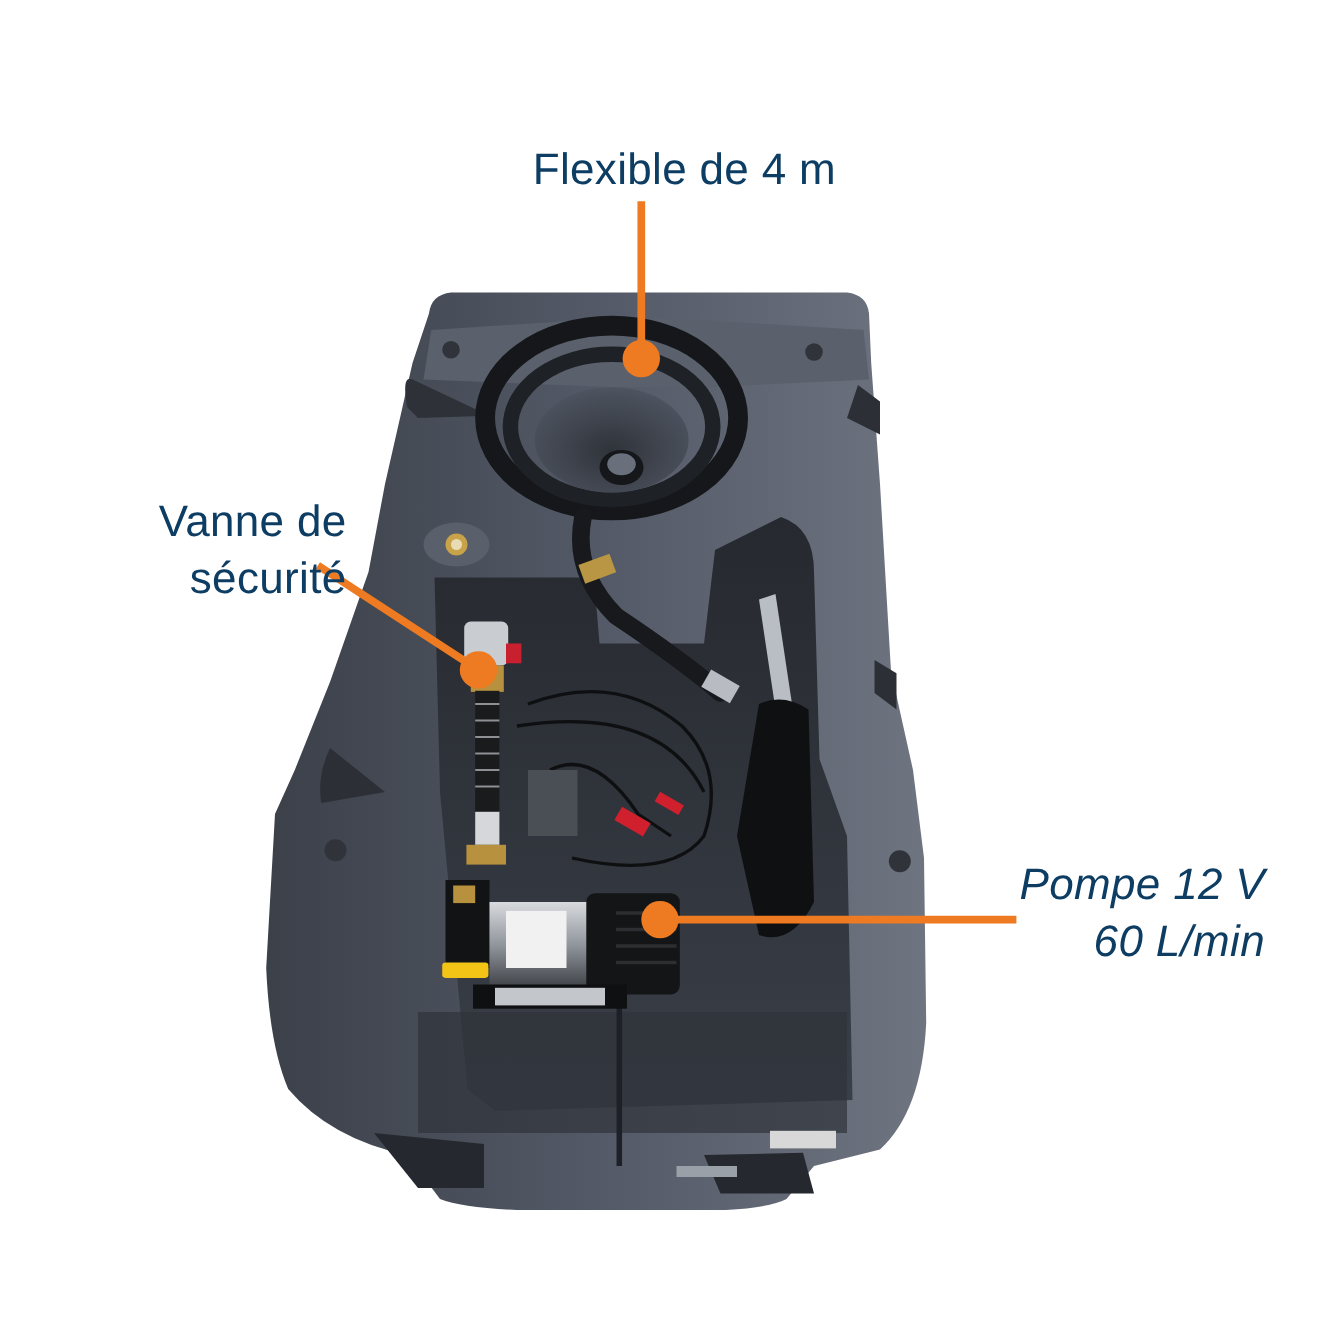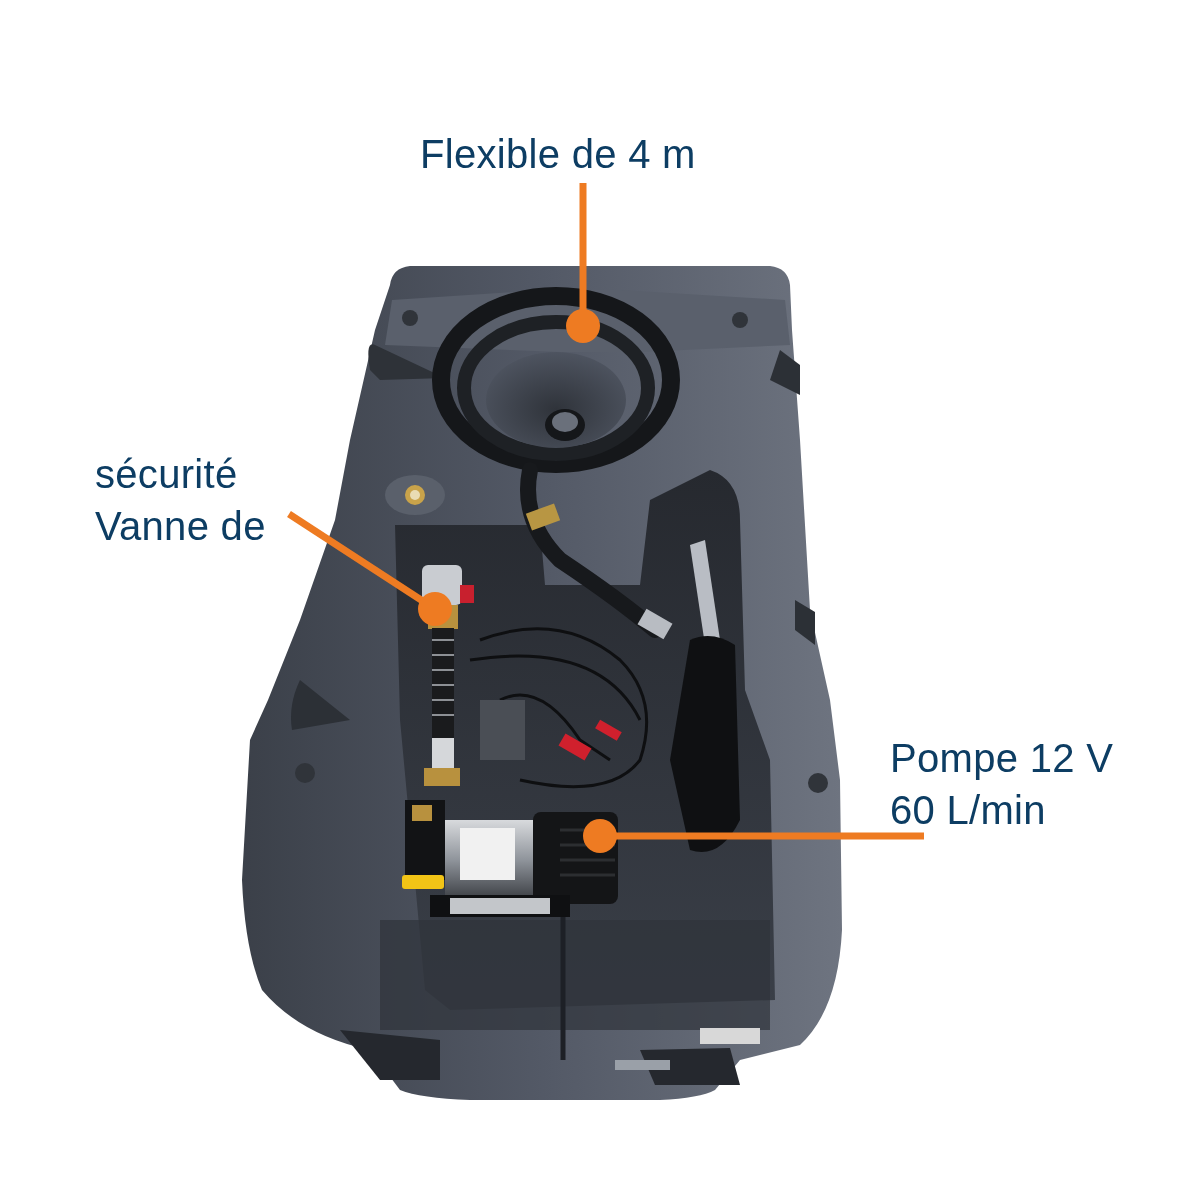--- a/index.html
+++ b/index.html
@@ -2,21 +2,21 @@
 <html><head>
   <meta charset="utf-8">
   <style>
     html, body { margin: 0; padding: 0; background: #ffffff; }
     body { width: 1200px; height: 1200px; position: relative; overflow: hidden;
            font-family: "Liberation Sans", "DejaVu Sans", sans-serif; }
     .stage { position: absolute; left: 0; top: 0; width: 1200px; height: 1200px; }
     .photo { position: absolute; left: 0; top: 0; width: 1200px; height: 1200px; }
     .label { position: absolute; color: #0d3d63; font-size: 40px; line-height: 52px;
              letter-spacing: 0.3px; white-space: nowrap; }
-    .label.center { text-align: left; }
+    .label.center { text-align: right; }
     .label span { display: block; }
   </style>
 </head>
 <body>
 
 <div class="stage">
 
   <svg class="photo" viewBox="0 0 1200 1200" xmlns="http://www.w3.org/2000/svg">
     <defs>
       <linearGradient id="bodyGrad" x1="0" y1="0" x2="1" y2="0">
@@ -129,22 +129,22 @@
       <line x1="600" y1="836" x2="924" y2="836" stroke="#ee7b22" stroke-width="7"></line>
       <circle cx="600" cy="836" r="17" fill="#ee7b22"></circle>
     </g>
   </svg>
 
   <div class="label center" style="left:420px; top:128px; width:340px;">
     <span>Flexible de 4 m</span>
   </div>
 
   <div class="label center" style="left:95px; top:448px; width:220px;">
+    <span>Vanne de</span>
     <span>sécurité</span>
-    <span>Vanne de</span>
   </div>
 
-  <div class="label center" style="left:890px; top:732px; width:260px;">
+  <div class="label center" style="left:890px; top:778px; width:260px;font-style:italic;">
     <span>Pompe 12 V</span>
     <span>60 L/min</span>
   </div>
 
 </div>
 
 </body></html>

